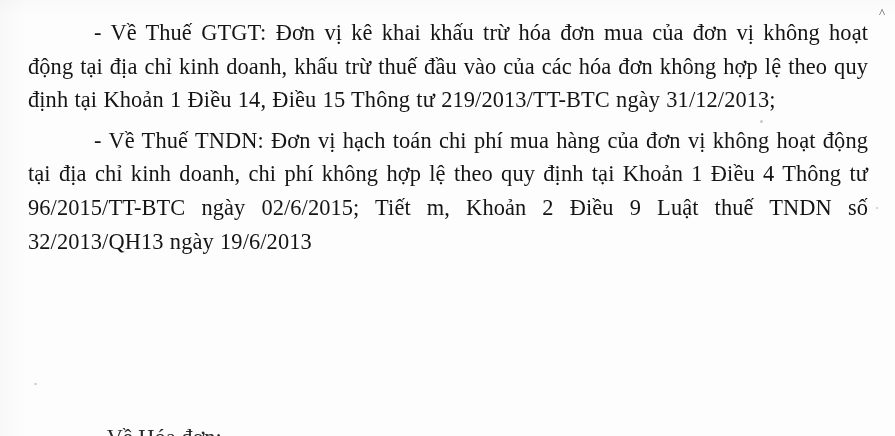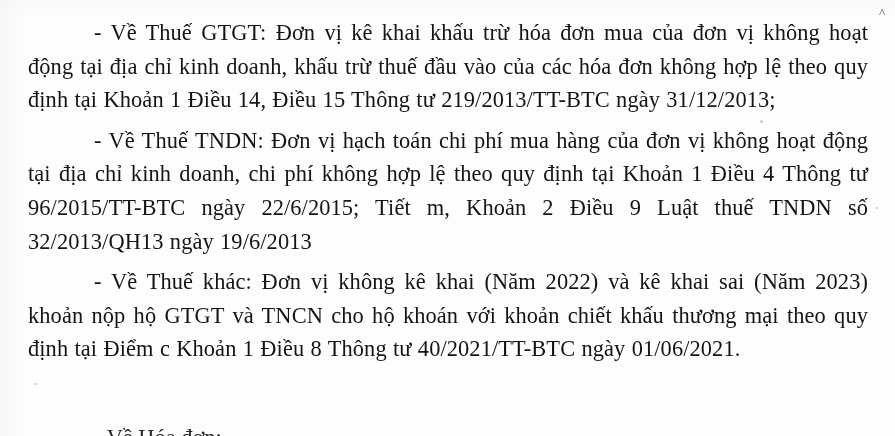--- a/index.html
+++ b/index.html
@@ -78,22 +78,21 @@
   .s2 { left: 876px; top: 207px; width: 2px; height: 2px; }
   .s3 { left: 34px; top: 383px; width: 3px; height: 2px; }
 </style>
 </head>
 <body>
 
 <div id="page">
 
   <div class="body-text">
     <p class="para">- Về Thuế GTGT: Đơn vị kê khai khấu trừ hóa đơn mua của đơn vị không hoạt động tại địa chỉ kinh doanh,  khấu trừ thuế đầu vào của các hóa đơn không hợp lệ theo quy định tại Khoản 1 Điều 14, Điều 15 Thông tư 219/2013/TT-BTC ngày 31/12/2013;</p>
-    <p class="para">- Về Thuế TNDN: Đơn vị hạch toán chi phí mua hàng của đơn vị không hoạt động tại địa chỉ kinh doanh, chi phí không hợp lệ theo quy định tại Khoản 1 Điều 4 Thông tư 96/2015/TT-BTC ngày 22/6/2015; Tiết m, Khoản 2 Điều 9 Luật thuế TNDN số 32/2013/QH13 ngày 19/6/2013</p>
-    <p class="para">- Về Thuế khác: Đơn vị không kê khai (Năm 2022) và kê khai sai (Năm 2023) khoản nộp hộ GTGT và TNCN cho hộ khoán với khoản chiết khấu thương mại theo quy định tại Điểm c Khoản 1 Điều 8 Thông tư 40/2021/TT-BTC ngày 01/06/2021.</p>
+    <p class="para">- Về Thuế TNDN: Đơn vị hạch toán chi phí mua hàng của đơn vị không hoạt động tại địa chỉ kinh doanh, chi phí không hợp lệ theo quy định tại Khoản 1 Điều 4 Thông tư 96/2015/TT-BTC ngày 02/6/2015; Tiết m, Khoản 2 Điều 9 Luật thuế TNDN số 32/2013/QH13 ngày 19/6/2013</p>
   </div>
 
   <div class="tail">
     <div class="tail-inner">- Về Hóa đơn:</div>
   </div>
 
   <div class="edge-mark">^</div>
 
   <div class="speck s1"></div>
   <div class="speck s2"></div>

